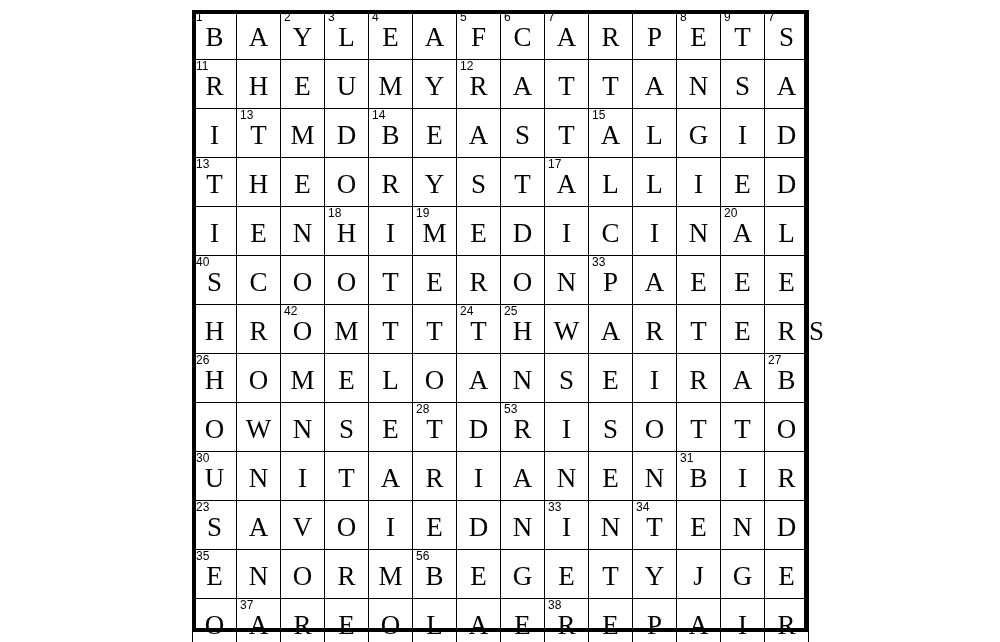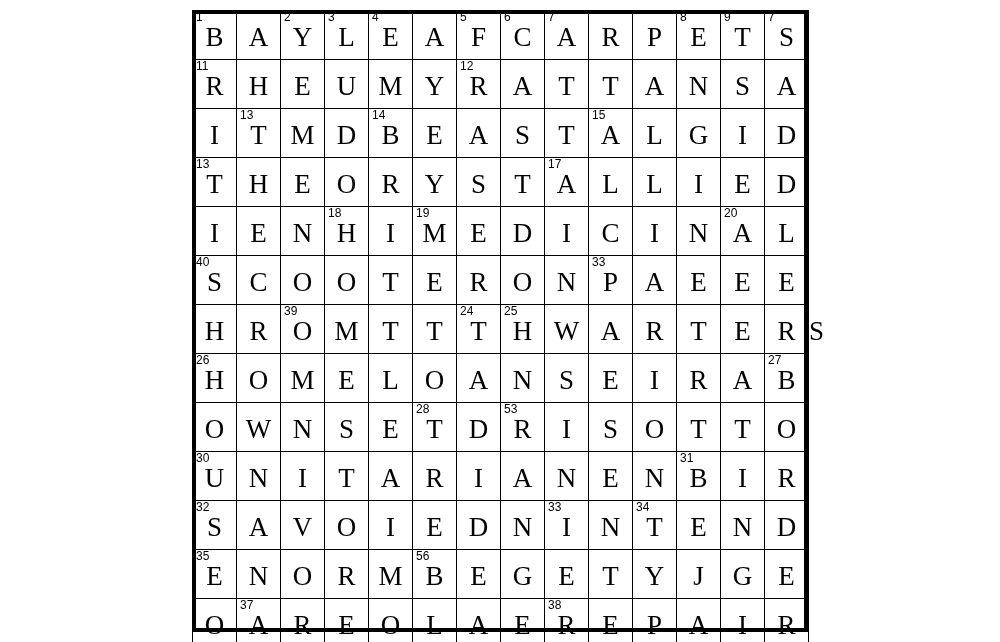--- a/index.html
+++ b/index.html
@@ -367,21 +367,21 @@
           </td>
         </tr>
         <tr>
           <td class="tl">
             <span class="cell-letter">H</span>
           </td>
           <td class="tr">
             <span class="cell-letter">R</span>
           </td>
           <td class="tt">
-            <span class="cell-num">39</span>
+            <span class="cell-num">42</span>
             <span class="cell-letter">O</span>
           </td>
           <td>
             <span class="cell-letter">M</span>
           </td>
           <td>
             <span class="cell-letter">T</span>
           </td>
           <td class="tr">
             <span class="cell-letter">T</span>
@@ -549,21 +549,21 @@
           </td>
           <td class="tr">
             <span class="cell-letter">I</span>
           </td>
           <td class="tr">
             <span class="cell-letter">R</span>
           </td>
         </tr>
         <tr>
           <td class="tl tt">
-            <span class="cell-num">32</span>
+            <span class="cell-num">23</span>
             <span class="cell-letter">S</span>
           </td>
           <td>
             <span class="cell-letter">A</span>
           </td>
           <td>
             <span class="cell-letter">V</span>
           </td>
           <td>
             <span class="cell-letter">O</span>

